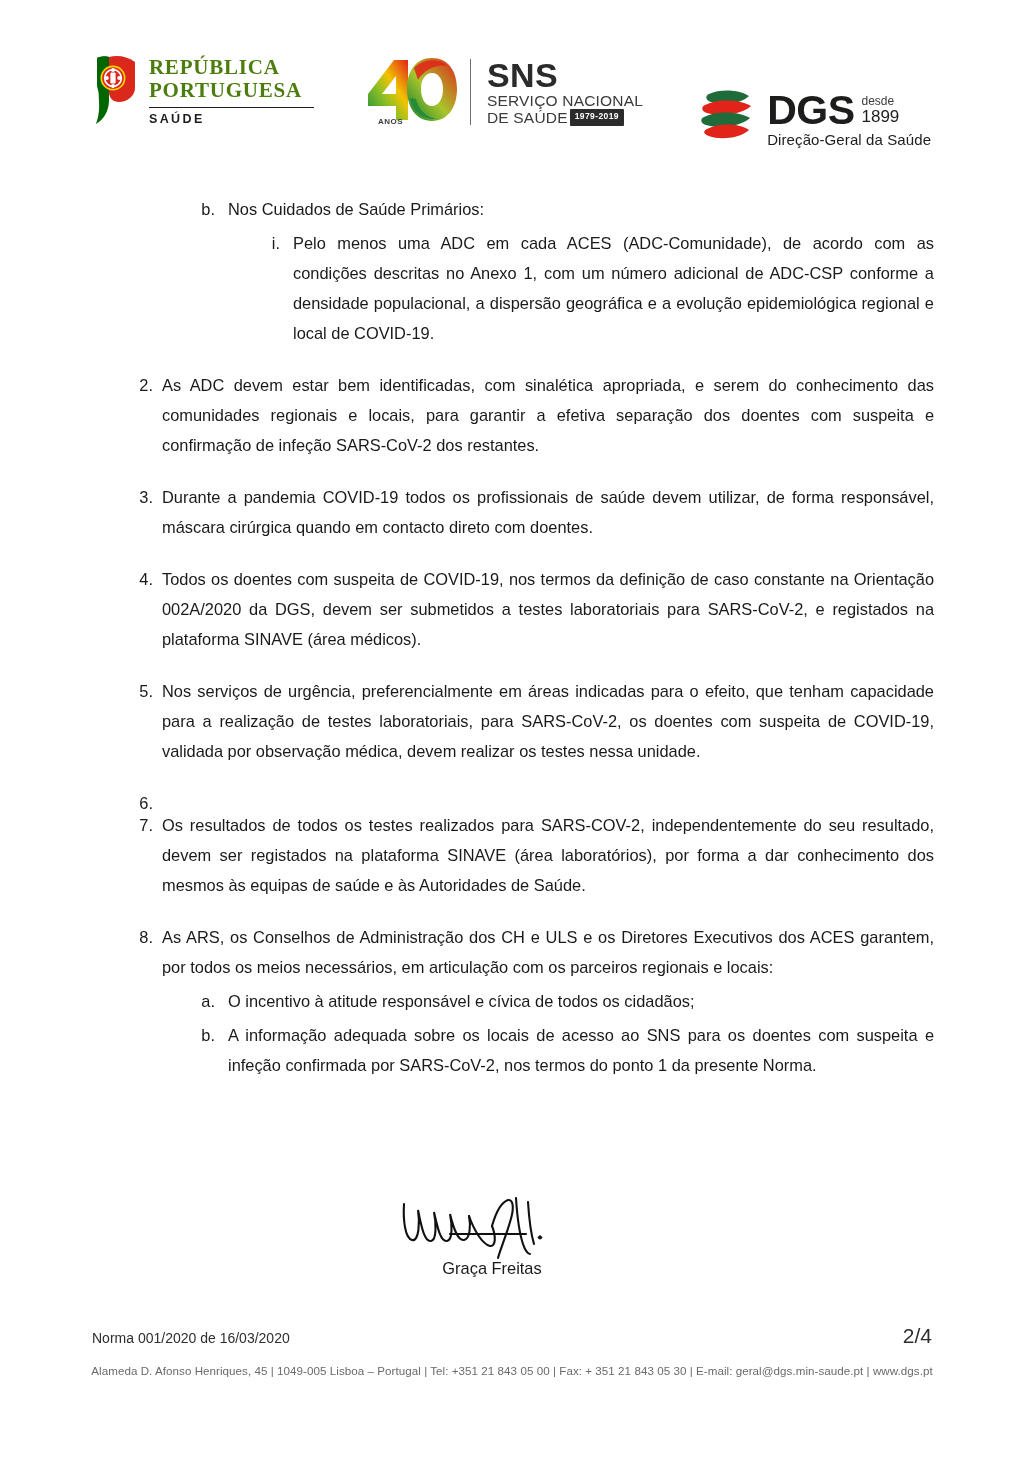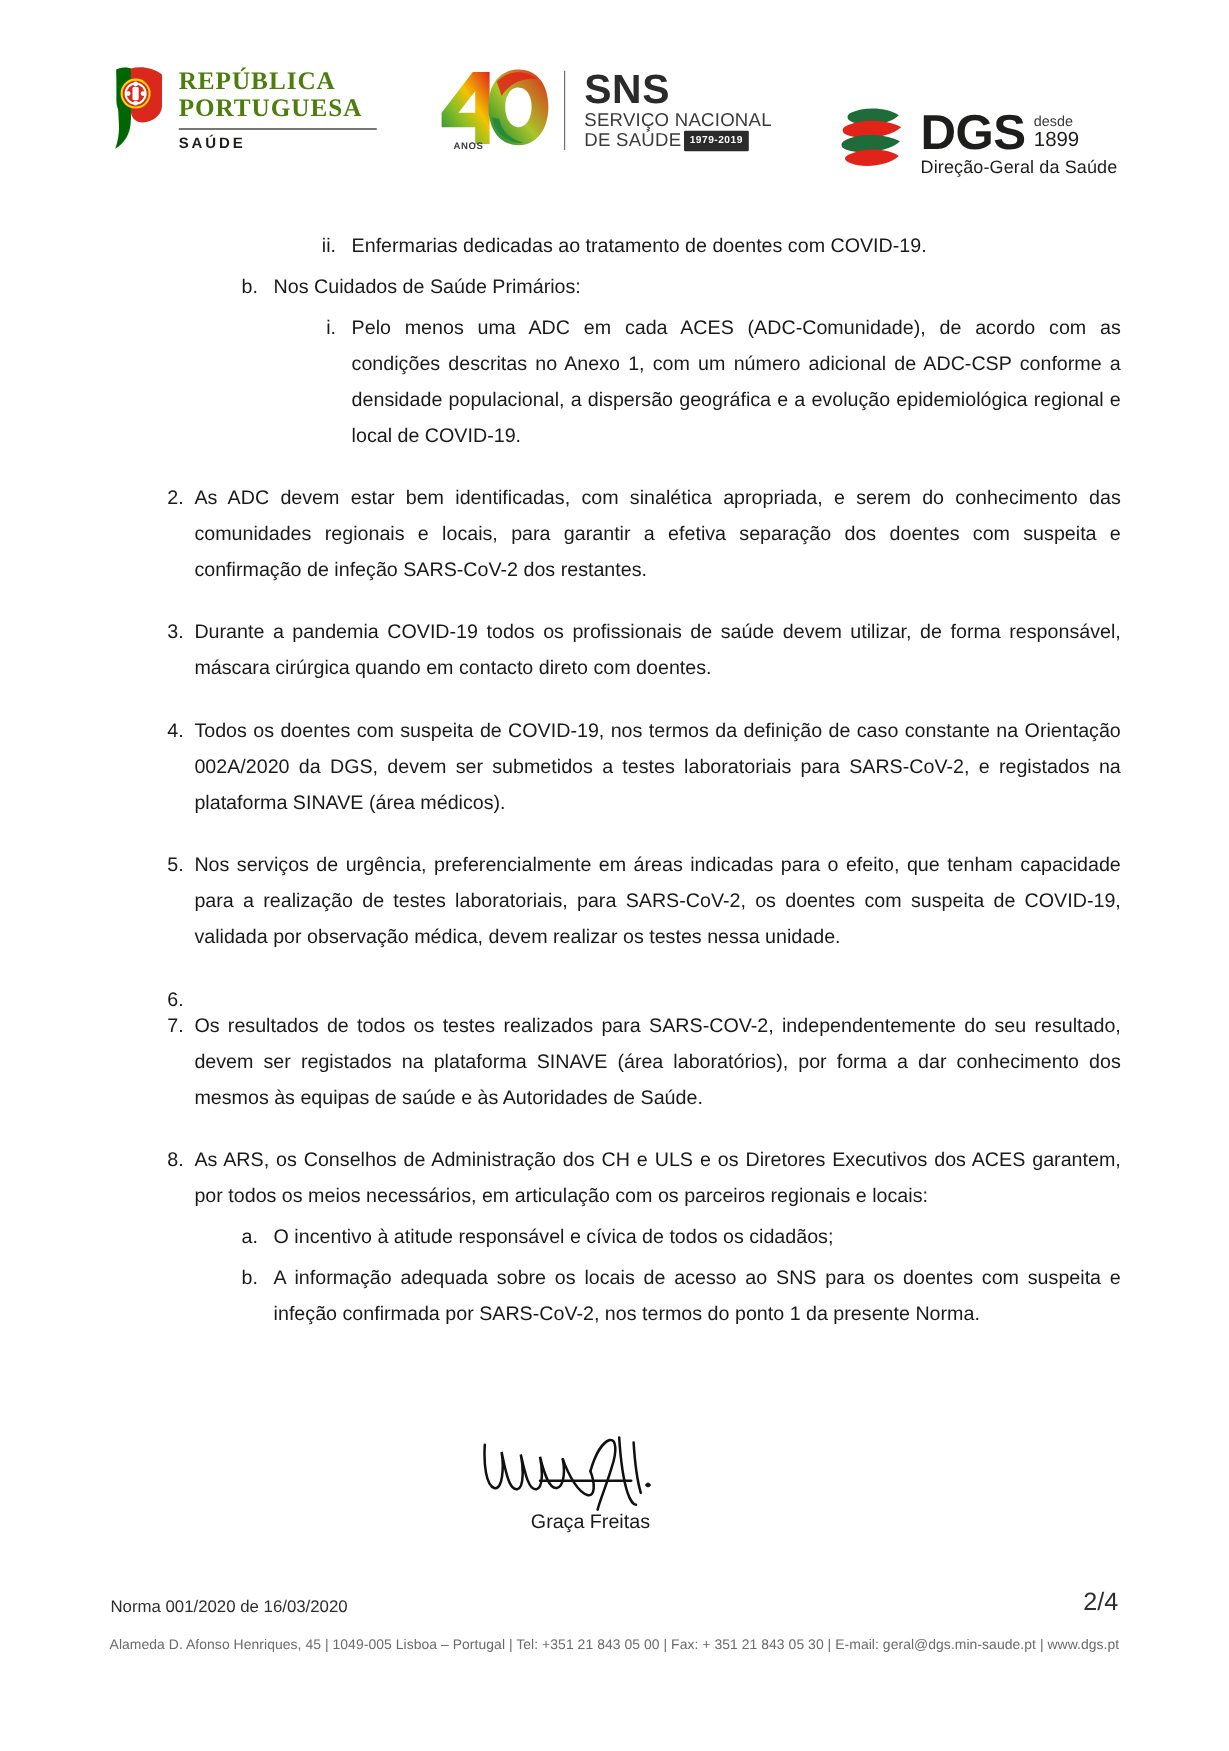--- a/index.html
+++ b/index.html
@@ -380,21 +380,20 @@
             </div>
           </div>
           <div class="dgs-sub">Direção-Geral da Saúde</div>
         </div>
       </div>
 
     </div>
   </div>
 
   <div class="content" id="body-content">
-      <div class="para lvl-roman"><span class="marker">ii.</span><span>Enfermarias dedicadas ao tratamento de doentes com COVID-19.</span></div>
       <div class="gap-small"></div>
       <div class="para lvl-letter"><span class="marker">b.</span><span>Nos Cuidados de Saúde Primários:</span></div>
       <div class="gap-small"></div>
       <div class="para lvl-roman"><span class="marker">i.</span><span>Pelo menos uma ADC em cada ACES (ADC-Comunidade), de acordo com as condições descritas no Anexo 1, com um número adicional de ADC-CSP conforme a densidade populacional, a dispersão geográfica e a evolução epidemiológica regional e local de COVID-19.</span></div>
       <div class="gap-block"></div>
       <div class="para lvl-num"><span class="marker">2.</span><span>As ADC devem estar bem identificadas, com sinalética apropriada, e serem do conhecimento das comunidades regionais e locais, para garantir a efetiva separação dos doentes com suspeita e confirmação de infeção SARS-CoV-2 dos restantes.</span></div>
       <div class="gap-block"></div>
       <div class="para lvl-num"><span class="marker">3.</span><span>Durante a pandemia COVID-19 todos os profissionais de saúde devem utilizar, de forma responsável, máscara cirúrgica quando em contacto direto com doentes.</span></div>
       <div class="gap-block"></div>
       <div class="para lvl-num"><span class="marker">4.</span><span>Todos os doentes com suspeita de COVID-19, nos termos da definição de caso constante na Orientação 002A/2020 da DGS, devem ser submetidos a testes laboratoriais para SARS-CoV-2, e registados na plataforma SINAVE (área médicos).</span></div>

